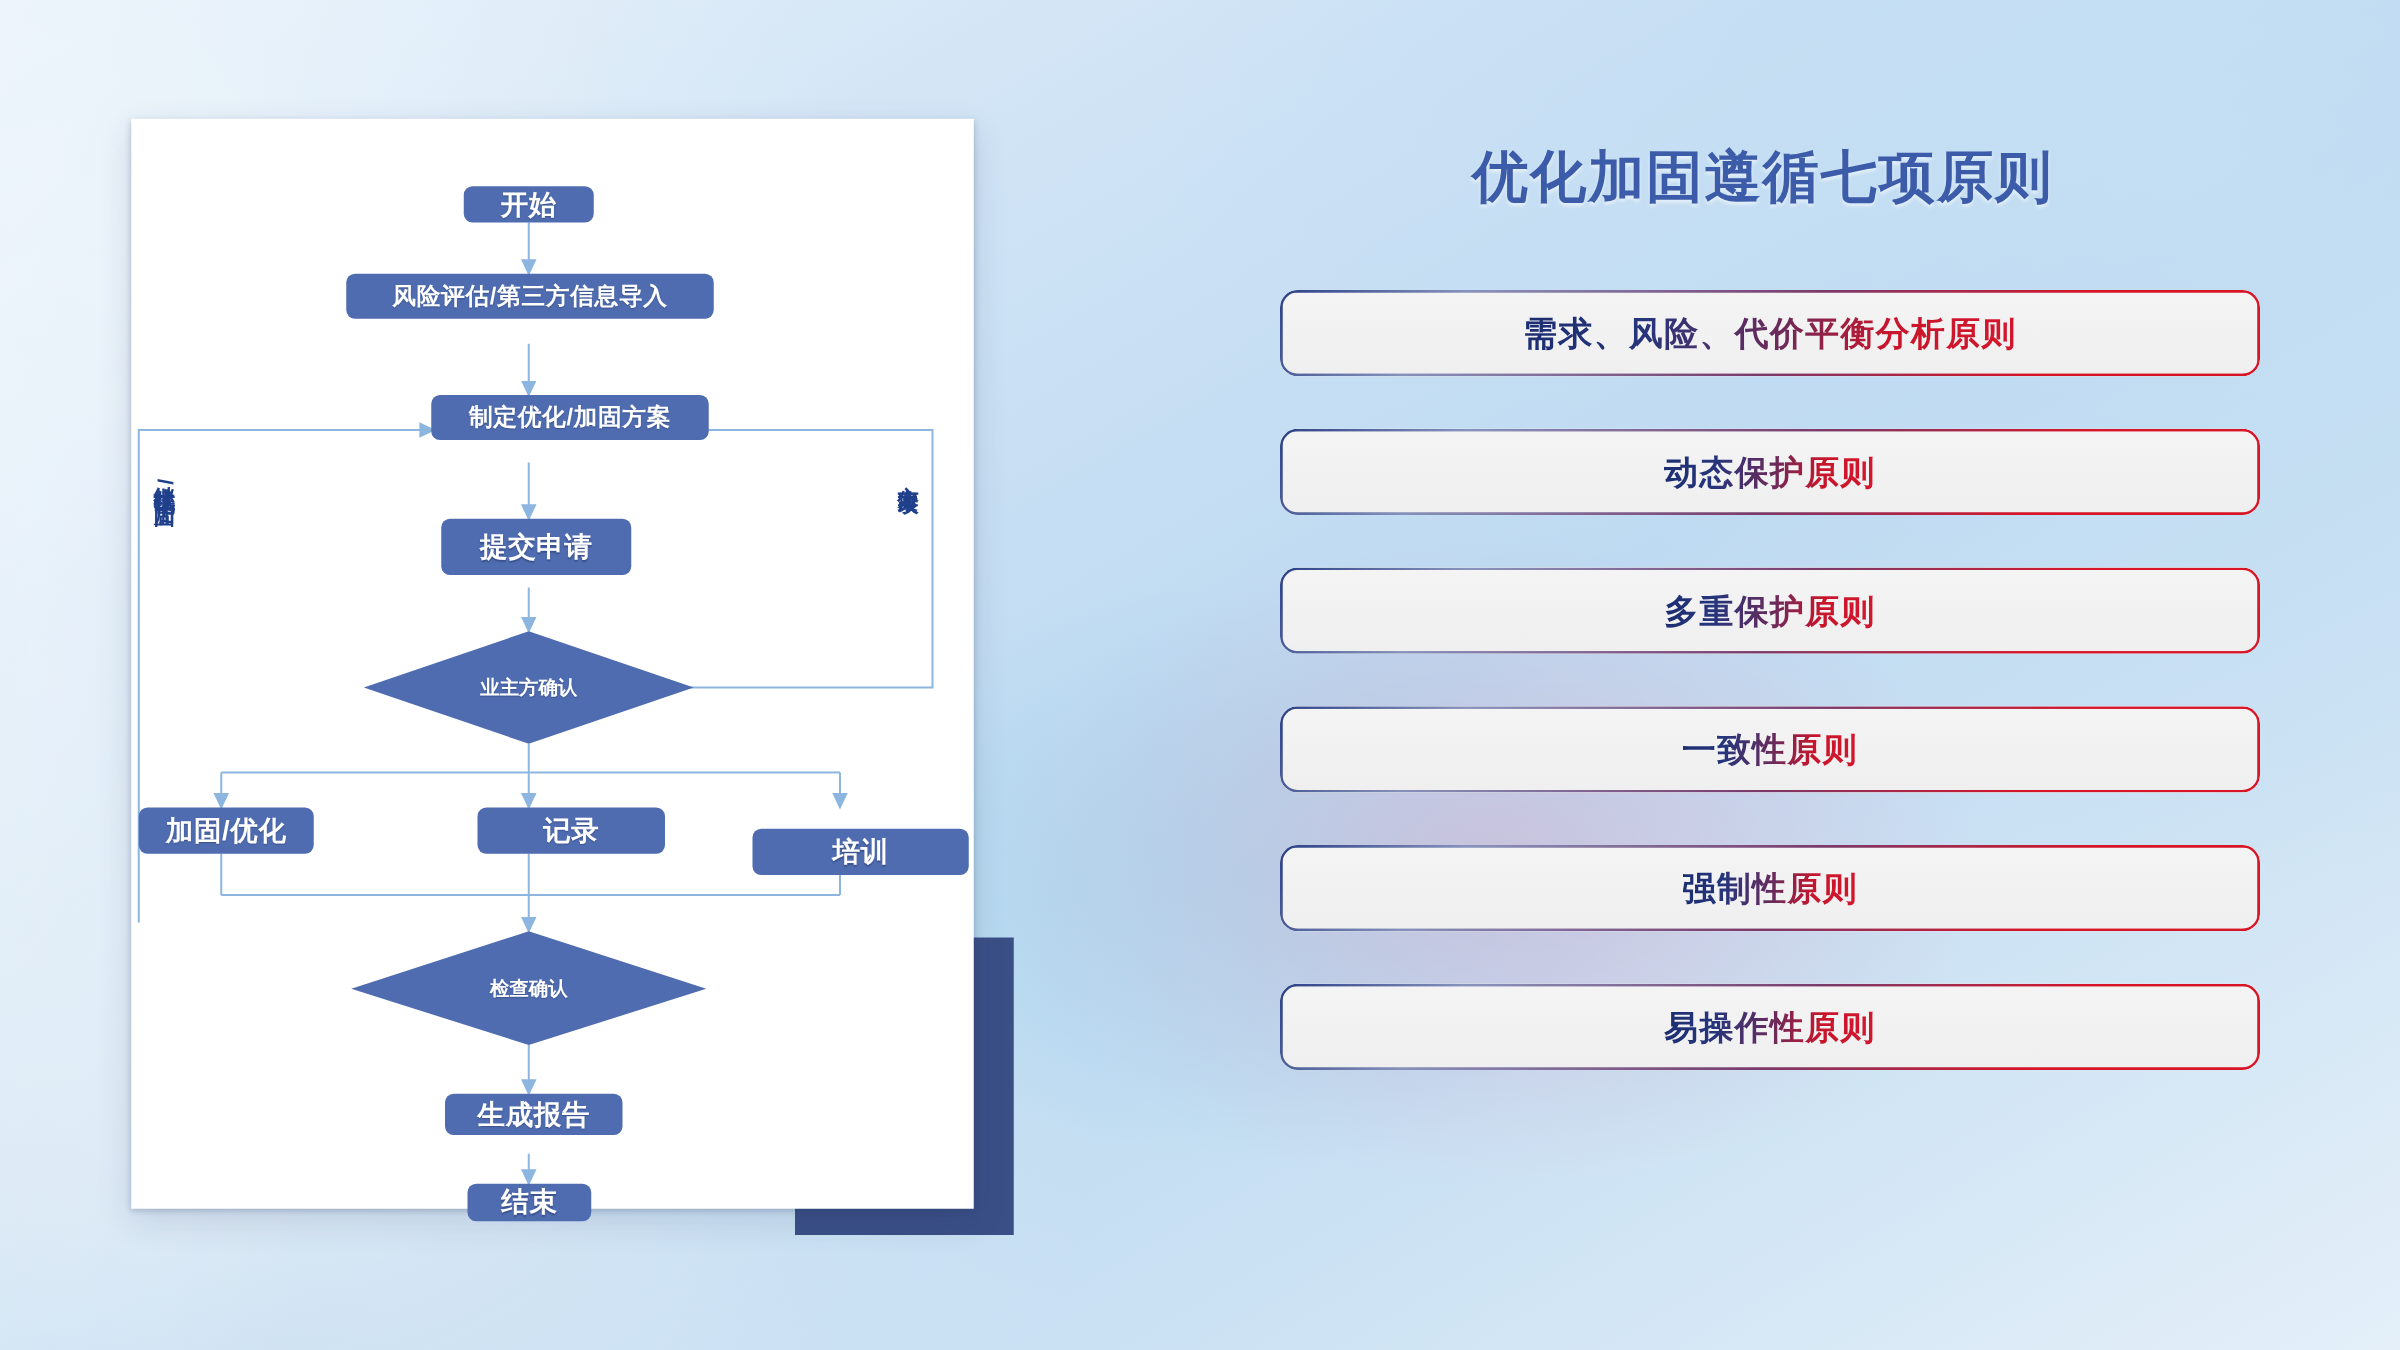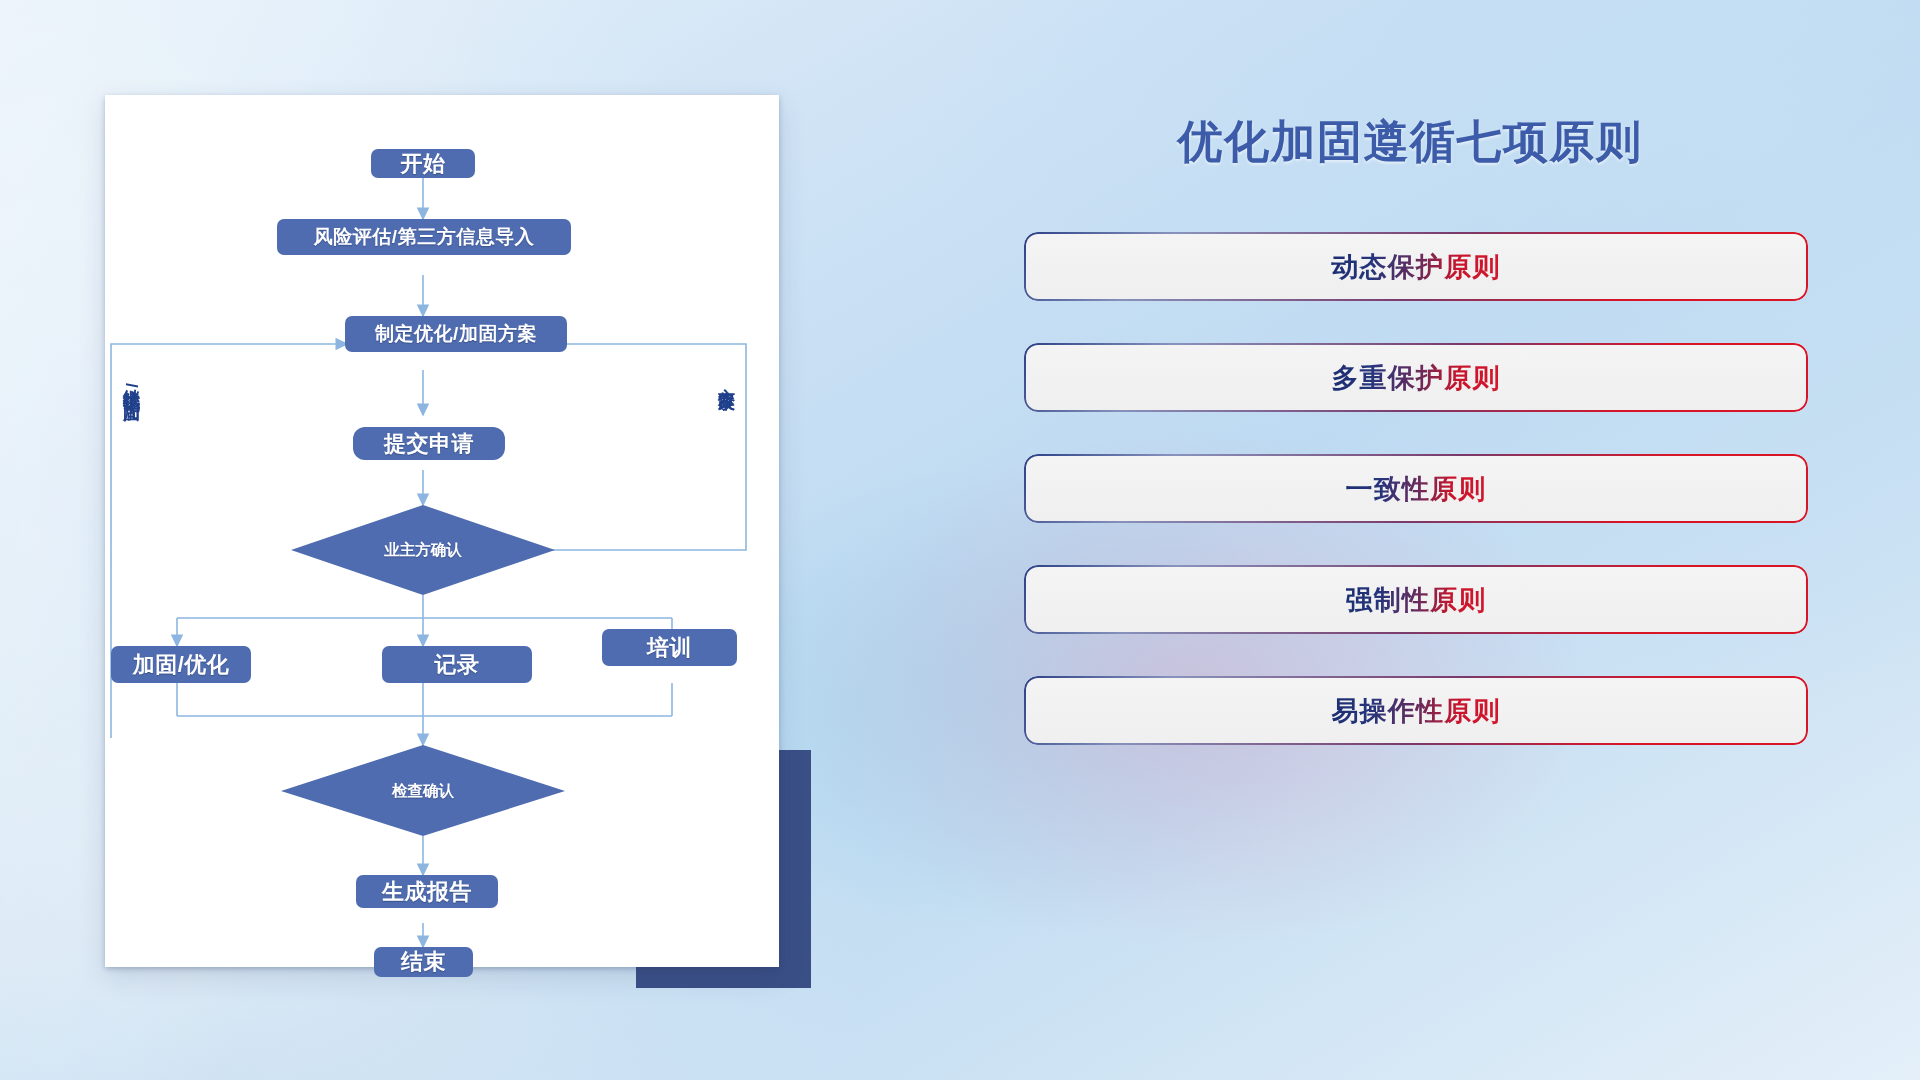--- a/index.html
+++ b/index.html
@@ -147,46 +147,49 @@
         <polygon points="318,650 460,696 318,741 176,696"></polygon>
       </g>
     </svg>
 
     <div class="node" style="left:266px;top:54px;width:104px;height:29px;">开始</div>
 
     <div class="node" style="left:172px;top:124px;width:294px;height:36px;font-size:19px;">风险评估/第三方信息导入</div>
 
     <div class="node" style="left:208px;top:221px;width:222px;height:36px;font-size:19px;margin-left:32px;">制定优化/加固方案</div>
 
-    <div class="node" style="left:248px;top:332px;width:152px;height:33px;border-radius:12px;">提交申请</div>
+    <div class="node" style="left:248px;top:320px;width:152px;height:45px;">提交申请</div>
 
     <div class="dia-label" style="left:258px;top:444px;width:120px;height:22px;">业主方确认</div>
 
     <div class="node" style="left:6px;top:551px;width:140px;height:37px;">加固/优化</div>
 
     <div class="node" style="left:248px;top:551px;width:150px;height:37px;margin-left:29px;">记录</div>
 
-    <div class="node" style="left:497px;top:534px;width:135px;height:37px;">培训</div>
+    <div class="node" style="left:497px;top:568px;width:173px;height:37px;">培训</div>
 
     <div class="dia-label" style="left:258px;top:685px;width:120px;height:22px;">检查确认</div>
 
     <div class="node" style="left:251px;top:780px;width:142px;height:33px;">生成报告</div>
 
     <div class="node" style="left:269px;top:852px;width:99px;height:30px;">结束</div>
 
     <div class="vlabel" style="left:18px;top:280px;height:170px;">继续优化/加固</div>
 
     <div class="vlabel" style="left:613px;top:280px;height:120px;">方案修改</div>
   </div>
 </div>
 
 <div class="rtitle">优化加固遵循七项原则</div>
 
 <div class="cards">
   <div class="card">
+    <span class="card-text">需求、风险、代价平衡分析原则</span>
+  </div>
+  <div class="card">
     <span class="card-text">动态保护原则</span>
   </div>
   <div class="card">
     <span class="card-text">多重保护原则</span>
   </div>
   <div class="card">
     <span class="card-text">一致性原则</span>
   </div>
   <div class="card">
     <span class="card-text">强制性原则</span>

